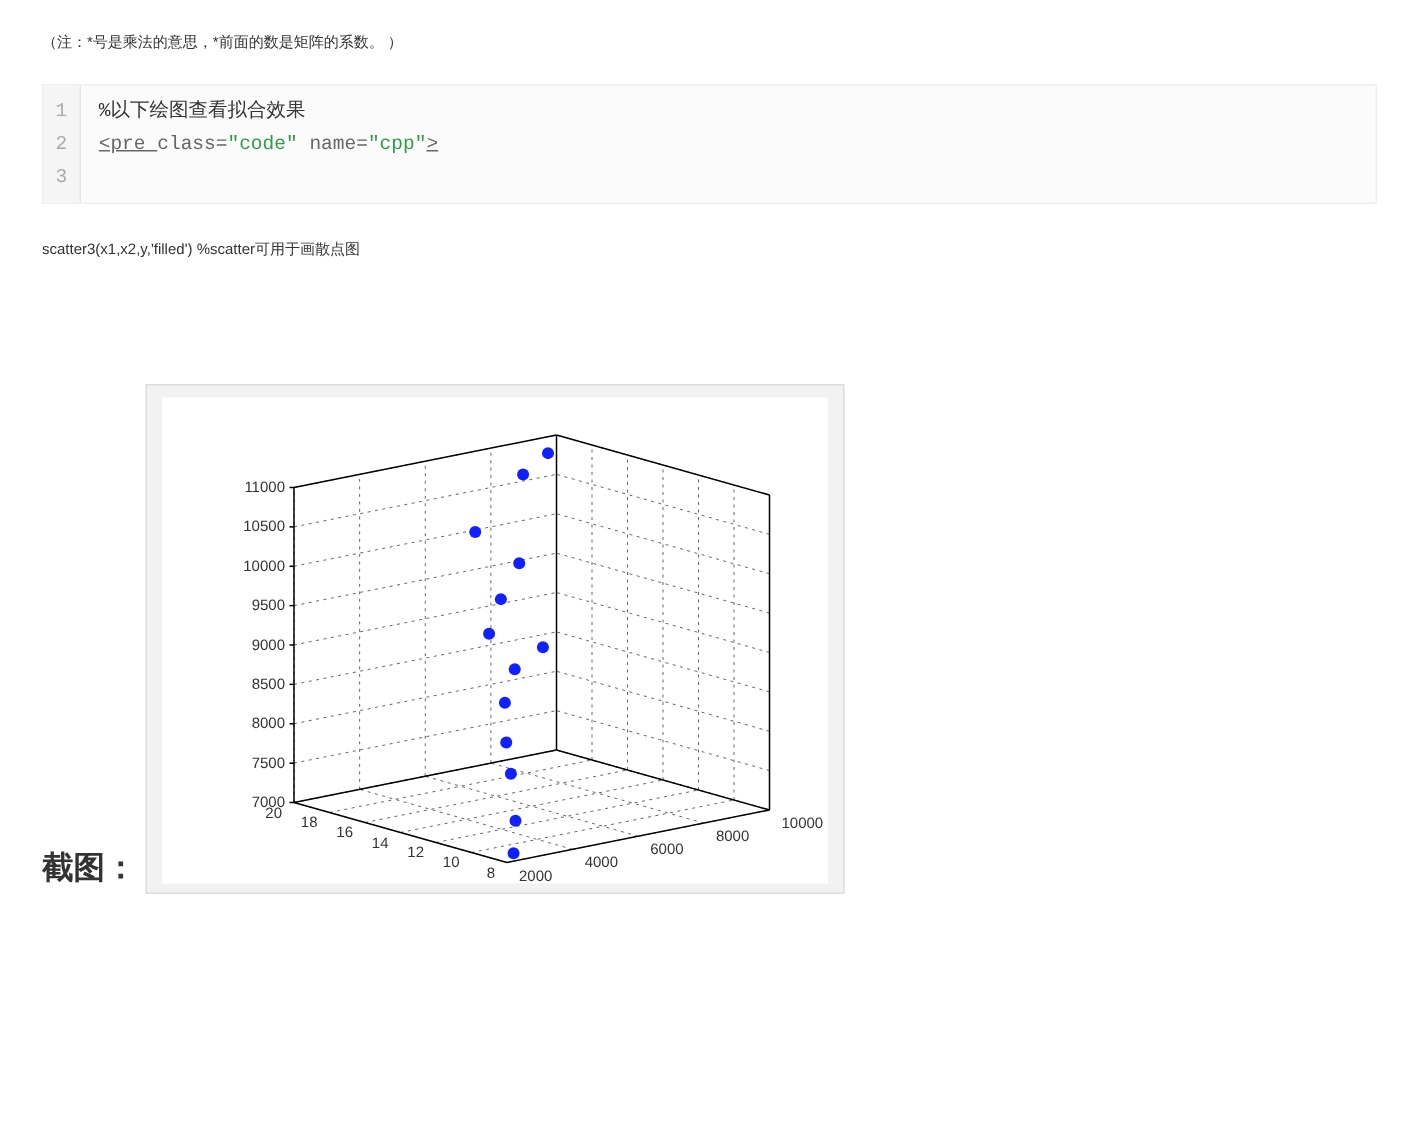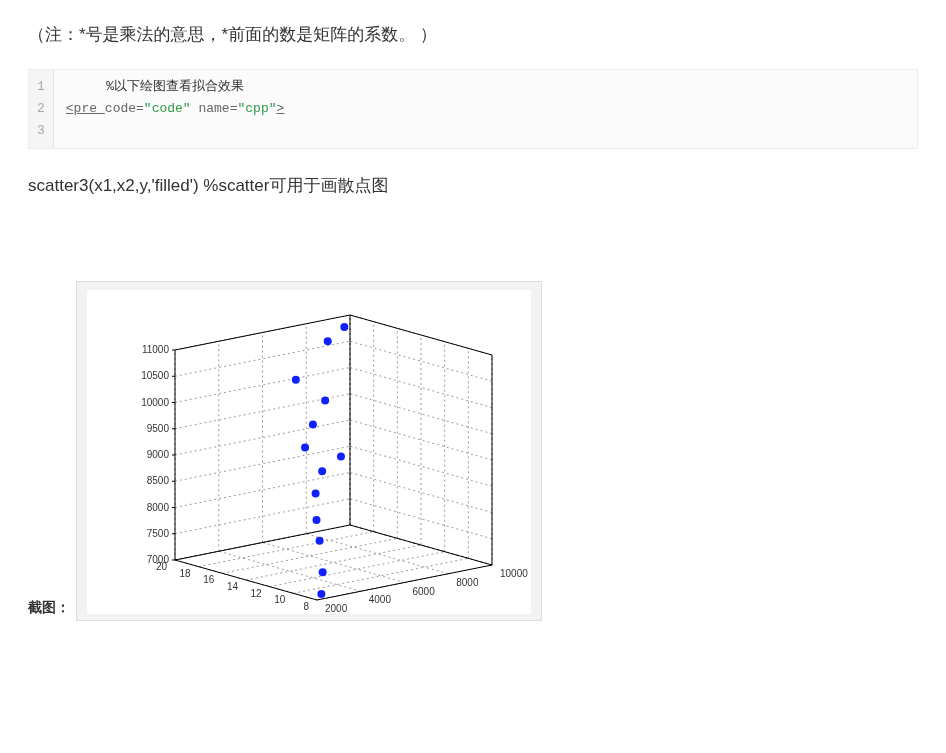--- a/index.html
+++ b/index.html
@@ -8,21 +8,21 @@
     padding: 0;
     font-family: "Microsoft YaHei", "PingFang SC", Arial, sans-serif;
     background: #ffffff;
     color: #333;
     width: 946px;
   }
   .content {
     padding: 12px 28px 20px 28px;
   }
   .para {
-    font-size: 17px;
+    font-size: 10px;
     color: #333;
     line-height: 1.8;
     margin: 8px 0 18px 0;
   }
   .para.indent {
     text-indent: 2em;
   }
   .code-block {
     margin: 18px 0 22px 0;
     border: 1px solid #eee;
@@ -38,32 +38,31 @@
     color: #aaa;
     background: #f5f5f5;
     border-right: 1px solid #e5e5e5;
     user-select: none;
     min-width: 22px;
   }
   .code-lines {
     padding: 6px 12px;
     white-space: pre;
     color: #333;
-    text-align: center;
   }
   .tok-str { color: #2e9b46; }
   .tok-tag { color: #666; text-decoration: underline; }
   .tok-attr { color: #666; }
   .bottom-row {
     display: flex;
     align-items: flex-end;
     margin-top: 80px;
   }
   .caption-label {
-    font-size: 14px;
+    font-size: 21px;
     font-weight: 600;
     color: #333;
     margin-right: 6px;
     padding-bottom: 4px;
   }
   .plot-frame {
     width: 466px;
     height: 340px;
     background: #f2f2f2;
     position: relative;
@@ -83,21 +82,21 @@
 
   <p class="para">（注：*号是乘法的意思，*前面的数是矩阵的系数。 ）</p>
 
 
   <div class="code-block">
     <div class="code-gutter">
       <div>1</div>
       <div>2</div>
       <div>3</div>
     </div>
-    <div class="code-lines"><div></div><div>%以下绘图查看拟合效果</div><div><span class="tok-tag">&lt;pre </span><span class="tok-attr">code=</span><span class="tok-str">"code"</span><span> </span><span class="tok-attr">name=</span><span class="tok-str">"cpp"</span><span class="tok-tag">&gt;</span></div></div>
+    <div class="code-lines"><div></div><div>%以下绘图查看拟合效果</div><div><span class="tok-tag">&lt;pre </span><span class="tok-attr">class=</span><span class="tok-str">"code"</span><span> </span><span class="tok-attr">name=</span><span class="tok-str">"cpp"</span><span class="tok-tag">&gt;</span></div></div>
   </div>
 
   <p class="para">scatter3(x1,x2,y,'filled') %scatter可用于画散点图</p>
 
   <div class="bottom-row">
     <div class="caption-label">截图：</div>
     <div class="plot-frame">
       <div class="plot-inner">
         <svg class="plot3d" id="plot3d" width="444" height="324" viewBox="0 0 444 324">
             <line x1="230" y1="310" x2="88" y2="270" stroke="#555" stroke-width="0.6" stroke-dasharray="2,3"></line>

